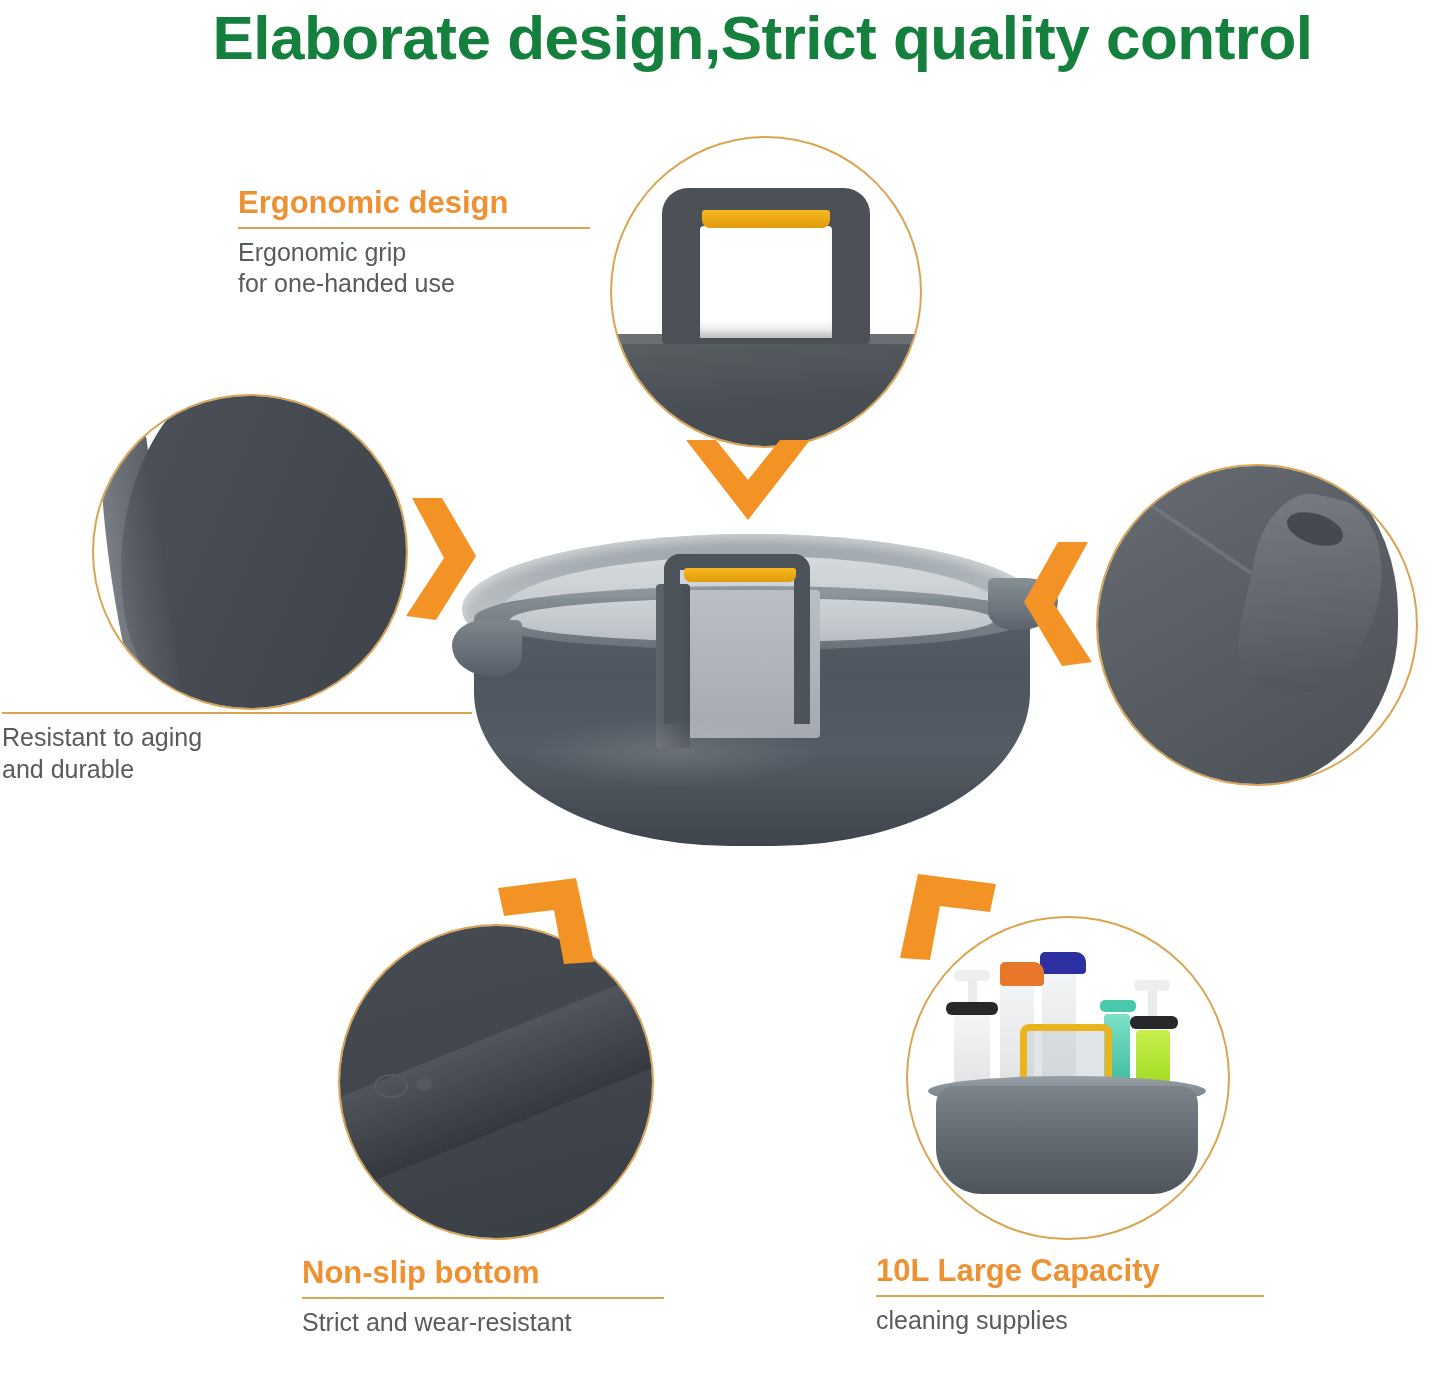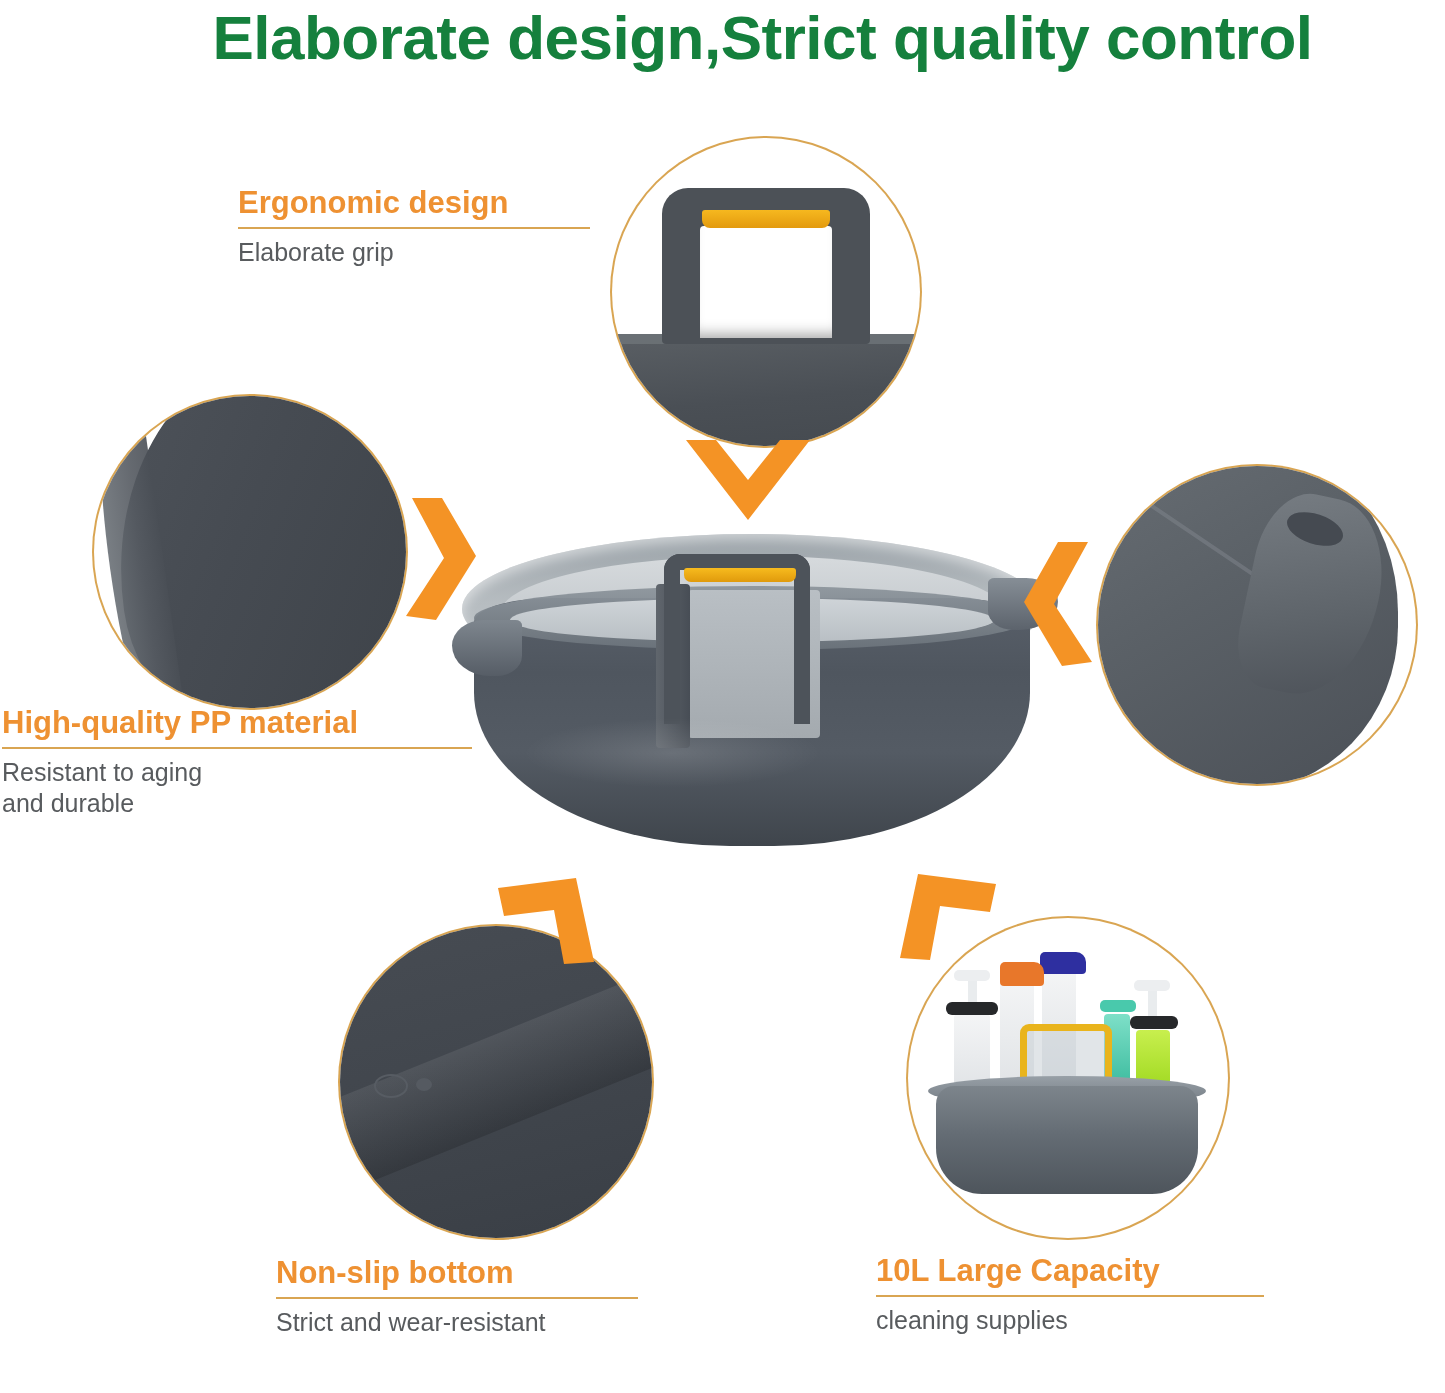--- a/index.html
+++ b/index.html
@@ -29,21 +29,21 @@
     height:2px;background:#D9A552;margin:6px 0 8px 0;width:100%;
   }
   .callout .sub{
     font-size:25px;color:#585B5E;line-height:1.26;font-weight:400;
   }
   .ct-center{text-align:left;}
 
   #callout-ergonomic{left:238px;top:186px;width:352px;}
   #callout-multi{left:996px;top:278px;width:448px;}
   #callout-pp{left:2px;top:706px;width:470px;}
-  #callout-nonslip{left:276px;top:1256px;width:362px;}
+  #callout-nonslip{left:302px;top:1256px;width:362px;}
   #callout-capacity{left:876px;top:1254px;width:388px;}
 
   
   .circle{
     position:absolute;border-radius:50%;overflow:hidden;
     box-shadow:0 0 0 2px #D9A552;
     background:#ffffff;
   }
   .circle .inner{position:absolute;inset:0;overflow:hidden;}
 
@@ -346,26 +346,26 @@
 
   <div class="arrow" id="arrow-up-left">
     <svg width="112" height="102" viewBox="0 0 112 102" aria-hidden="true">
       <polygon points="112,22 34,12 16,96 46,98 56,44 106,50" fill="#F49325"></polygon>
     </svg>
   </div>
 
   <div class="callout ct-center" id="callout-ergonomic">
     <div class="hd">Ergonomic design</div>
     <div class="rule"></div>
-    <div class="sub">Elaborate grip</div>
+    <div class="sub">Ergonomic grip</div>
+    <div class="sub">for one-handed use</div>
   </div>
 
 
   <div class="callout ct-center" id="callout-pp">
-    <div class="hd">High-quality PP material</div>
     <div class="rule"></div>
     <div class="sub">Resistant to aging</div>
     <div class="sub">and durable</div>
   </div>
 
   <div class="callout ct-center" id="callout-nonslip">
     <div class="hd">Non-slip bottom</div>
     <div class="rule"></div>
     <div class="sub">Strict and wear-resistant</div>
   </div>

